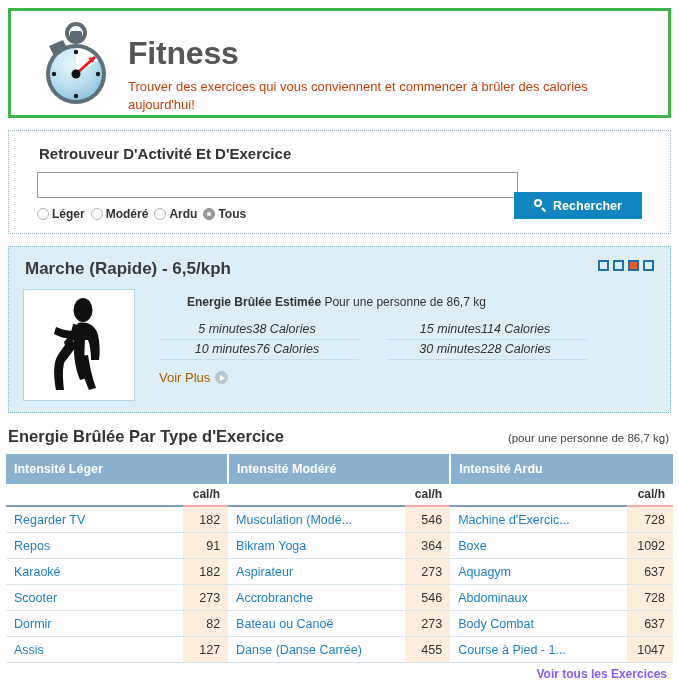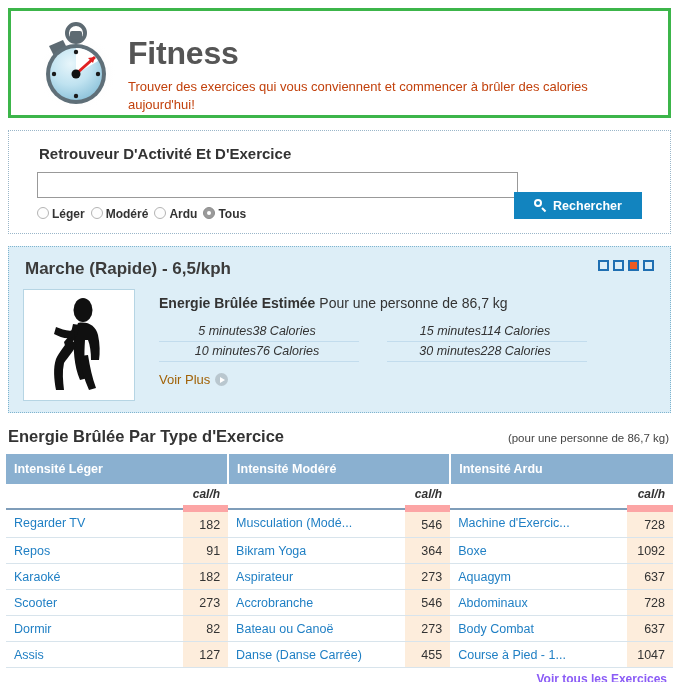--- a/index.html
+++ b/index.html
@@ -86,21 +86,21 @@
     display: block;
   }
   .radio-row {
     margin-top: 9px;
     display: flex;
     align-items: center;
     gap: 0px;
   }
   .radio-opt {
     display: inline-flex;
-    align-items: flex-start;
+    align-items: center;
     margin-right: 6px;
     cursor: pointer;
   }
   .radio-circle {
     width: 12px;
     height: 12px;
     border-radius: 50%;
     border: 1px solid #b4b4b4;
     background: #fdfdfd;
     box-sizing: border-box;
@@ -219,23 +219,24 @@
     display: flex;
     align-items: center;
     justify-content: center;
   }
   .card-info {
     margin-left: 24px;
     flex: 1 1 auto;
     padding-top: 6px;
   }
   .est-line {
-    font-size: 14px;
+    font-size: 12px;
     color: #333333;
     margin-bottom: 11px;
+    margin-left: 28px;
   }
   .est-line b { font-weight: bold; }
   .cal-grid {
     display: flex;
     gap: 28px;
   }
   .cal-col { width: 200px; }
   .cal-row {
     display: flex;
     justify-content: center;
@@ -309,22 +310,21 @@
     height: 21px;
   }
   table.ex-table th.grp:last-child { border-right: none; }
   table.ex-table th.unit {
     font-size: 12px;
     font-weight: bold;
     color: #333333;
     text-align: right;
     padding: 3px 8px 4px 8px;
     background: #ffffff;
-    border-bottom: 7px solid #fca5a5;
-    font-style: italic;
+    border-bottom: 2px solid #fca5a5;
   }
   table.ex-table th.unit-blank {
     background: #ffffff;
     border-bottom: 2px solid #7f9db9;
   }
   table.ex-table td {
     font-size: 12.5px;
     padding: 4px 8px 4px 8px;
     border-bottom: 1px solid #d8e4ec;
     height: 17px;

